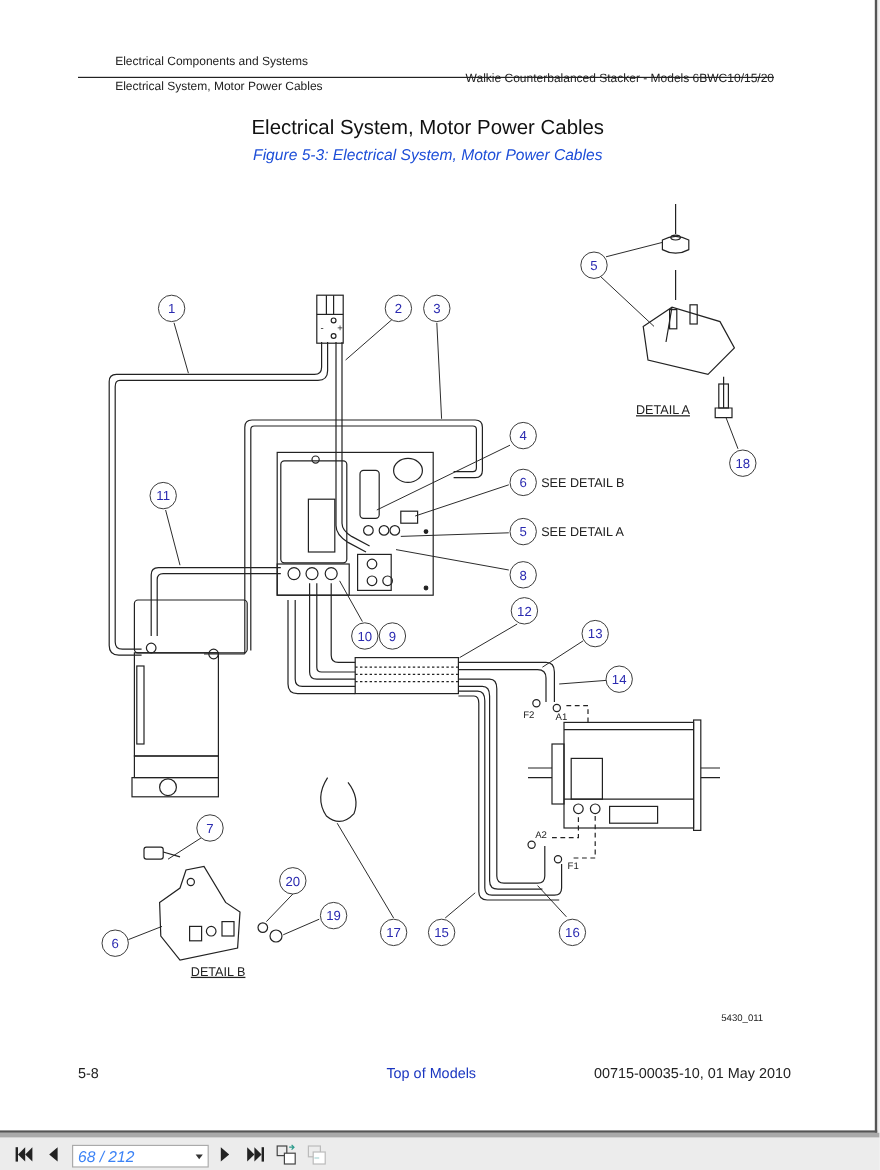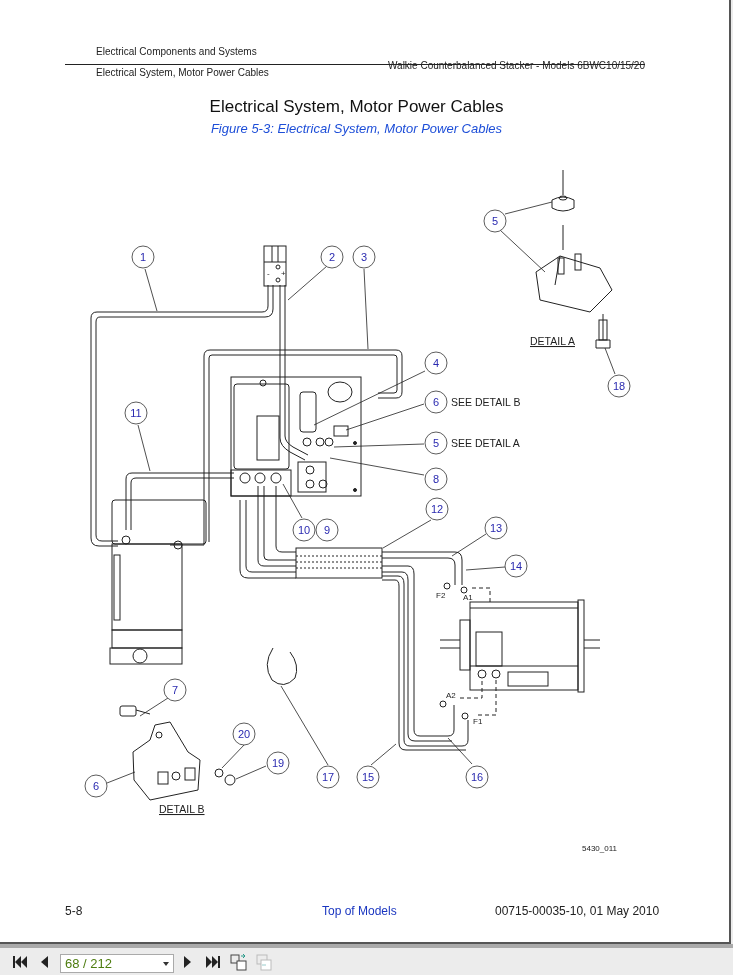--- a/index.html
+++ b/index.html
@@ -7,28 +7,28 @@
   #page { position:absolute; left:0; top:0; width:729px; height:942px; background:#fff; border-right:2px solid #555; border-bottom:2px solid #555; }
   #sep { position:absolute; left:0; top:944px; width:733px; height:4px; background:#aaa; }
   .hdr { position:absolute; font-size:10px; color:#222; white-space:nowrap;margin-left:31px; }
   #hdr-left { left:65px; top:46px; }
   #hdr-right { right:88px; top:60px; }
   #hdr-rule { position:absolute; left:65px; top:64px; width:580px; height:1px; background:#222; }
   #hdr-sub { left:65px; top:67px; }
   #title { position:absolute; left:0; width:713px; top:97px; text-align:center; font-size:17px; color:#111; }
   #caption { position:absolute; left:0; width:713px; top:121px; text-align:center; font-size:13px; font-style:italic; color:#1d4ed8; }
   #fig { position:absolute; left:0; top:0; width:729px; height:942px; }
-  .ft { position:absolute; top:887px; font-size:12px; color:#222; white-space:nowrap;margin-top:17px; }
+  .ft { position:absolute; top:887px; font-size:12px; color:#222; white-space:nowrap; }
   #ft-page { left:65px; }
   #ft-link { left:322px; color:#1a36c0; cursor:pointer; }
   #ft-doc { left:495px; }
-  #fig-id { position:absolute; left:582px; top:844px; font-size:8px; color:#222; }
+  #fig-id { position:absolute; left:601px; top:844px; font-size:8px; color:#222; }
   #toolbar { position:absolute; left:0; top:948px; width:733px; height:27px; background:#ececec; }
   .tb { position:absolute; top:953px; height:18px; display:flex; align-items:center; justify-content:center; cursor:pointer; }
-  #page-input { position:absolute; left:60px; top:954px; width:114px; height:19px; background:#fff; border:1px solid #aaa; box-sizing:border-box; font-size:13px; padding-left:4px; line-height:17px; color:#4d7c0f; }
+  #page-input { position:absolute; left:60px; top:954px; width:114px; height:19px; background:#fff; border:1px solid #aaa; box-sizing:border-box; font-size:13px; padding-left:4px; line-height:17px; color:#3b82f6;font-style:italic; }
   #page-dd { position:absolute; right:4px; top:7px; width:0; height:0; border-left:3px solid transparent; border-right:3px solid transparent; border-top:4px solid #333; }
   svg text { font-family:"Liberation Sans", sans-serif; }
 </style>
 </head>
 <body>
 
 <div id="page"></div>
 
 <div id="hdr-left" class="hdr">Electrical Components and Systems</div>
 <div id="hdr-right" class="hdr">Walkie Counterbalanced Stacker - Models 6BWC10/15/20</div>

